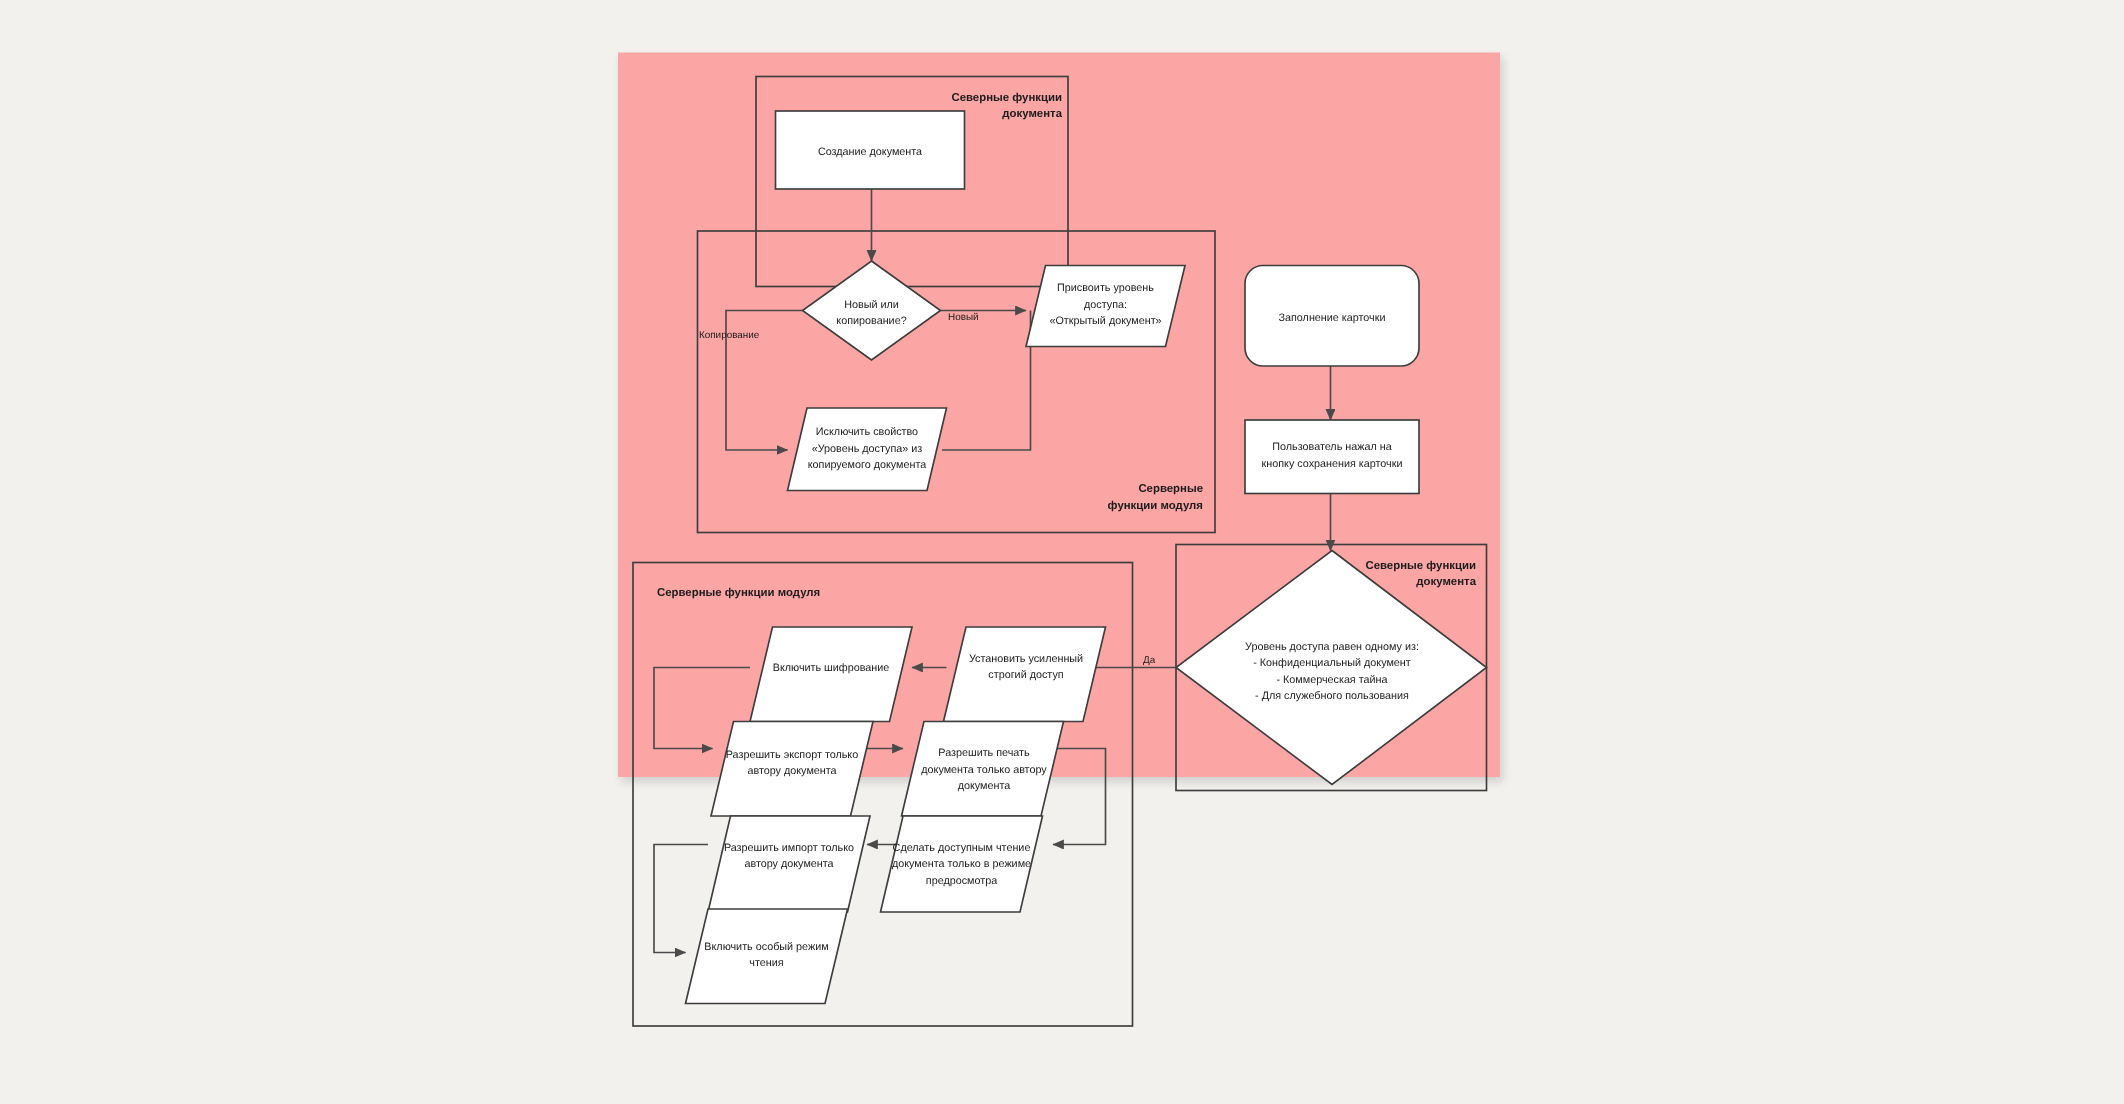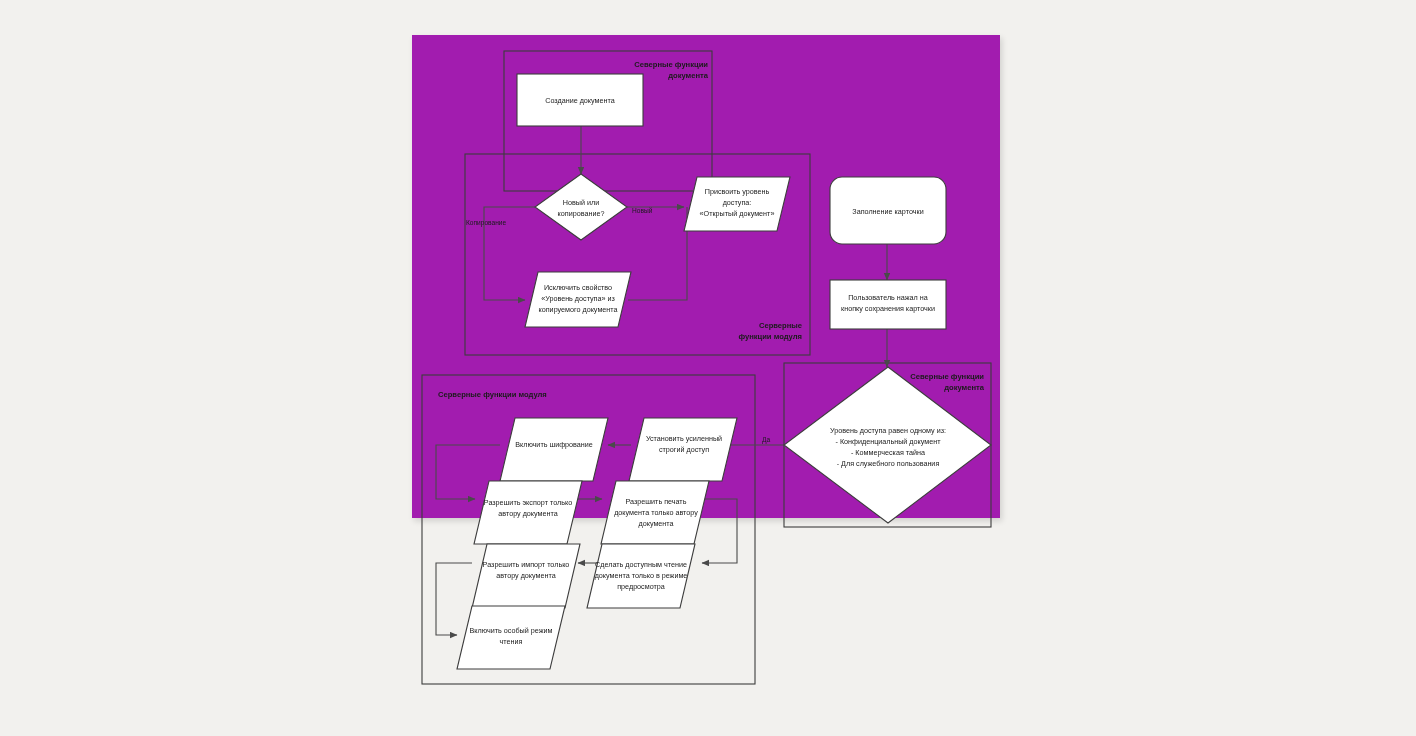--- a/index.html
+++ b/index.html
@@ -17,21 +17,21 @@
     width: 1416px;
     height: 736px;
     background: #f2f1ee;
   }
   #page {
     position: absolute;
     left: 412px;
     top: 35px;
     width: 588px;
     height: 483px;
-    background: #a21caf;
+    background: #fca5a5;
     box-shadow: 2px 3px 6px rgba(0,0,0,0.14);
   }
   #svgwrap {
     position: absolute;
     left: 0;
     top: 0;
     width: 588px;
     height: 657px;
   }
   svg text {

